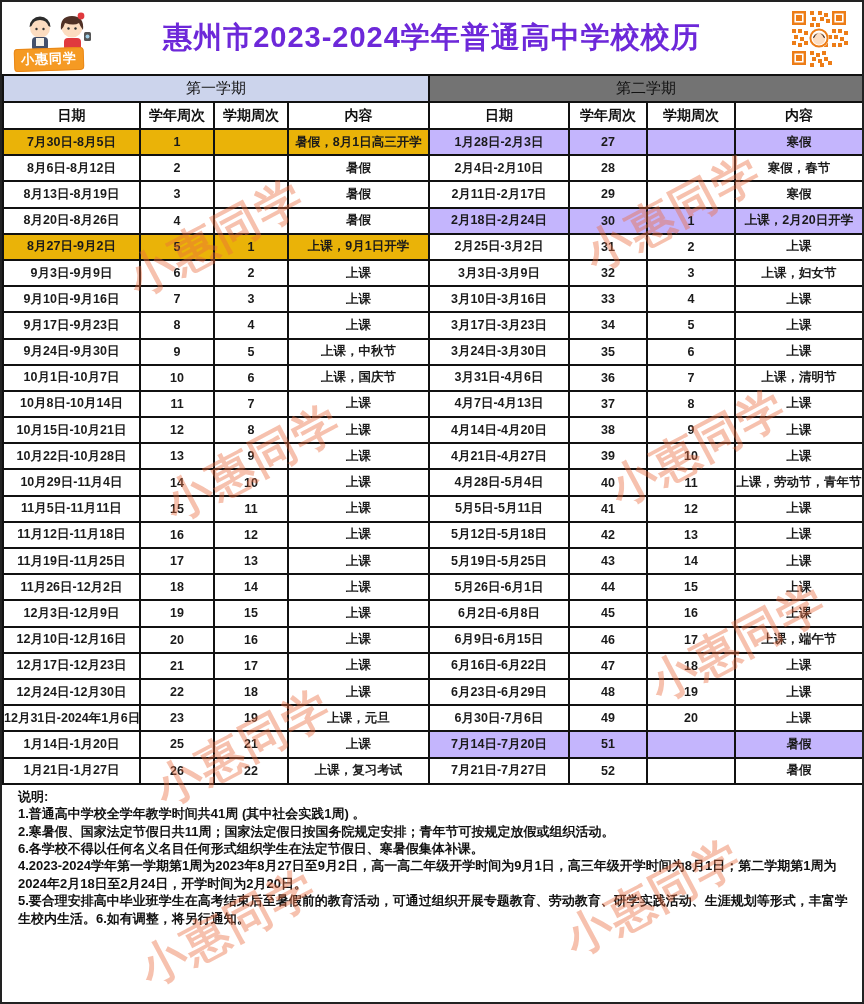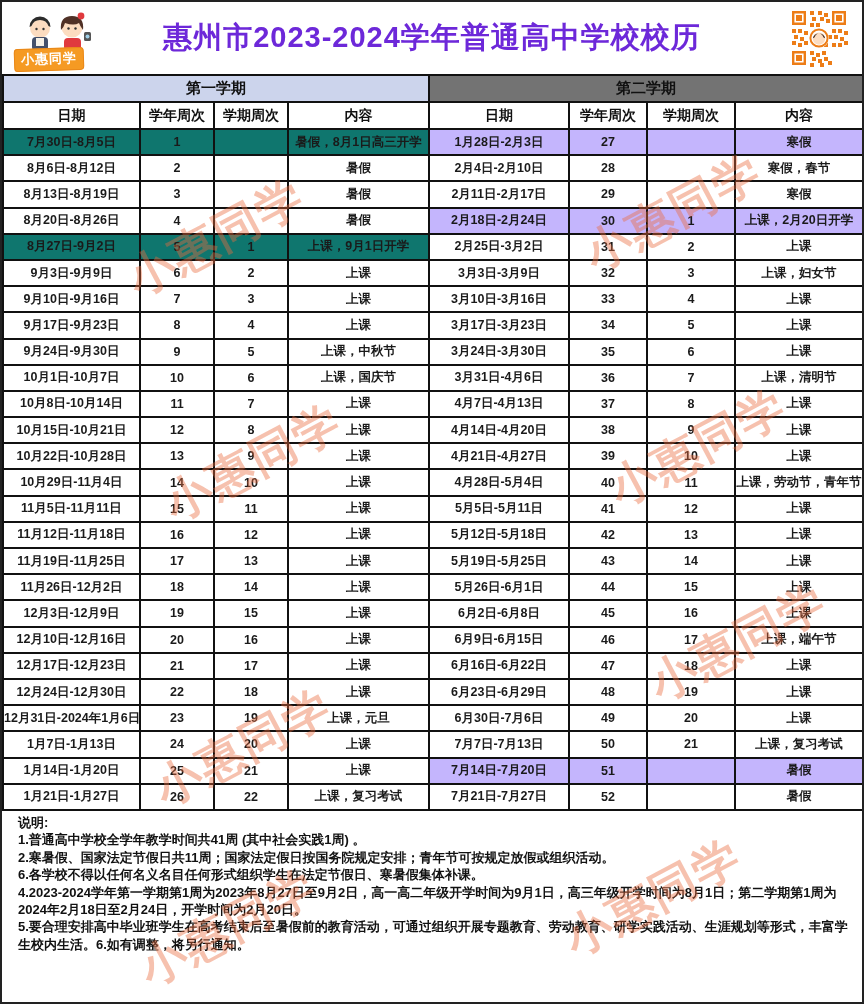--- a/index.html
+++ b/index.html
@@ -10,26 +10,26 @@
   .titlebar{position:relative;flex:0 0 72px;display:flex;align-items:center;justify-content:center;}
   .title{margin:0;font-size:29px;font-weight:800;color:#6d28d9;letter-spacing:1px;white-space:nowrap;}
   .logo{position:absolute;left:12px;top:8px;width:96px;height:60px;}
   .logo svg{position:absolute;left:6px;top:0;}
   .logo-banner{position:absolute;left:0;top:38px;background:#f59a23;color:#fff;font-size:13px;font-weight:700;padding:2px 7px 3px;border-radius:4px;transform:rotate(-2deg);letter-spacing:1px;white-space:nowrap;box-shadow:0 0 0 1px #e8871a inset;}
   .qr{position:absolute;right:14px;top:7px;}
 
   
   table.cal{flex:0 0 auto;width:860px;border-collapse:collapse;table-layout:fixed;}
   table.cal th,table.cal td{border:2px solid #111;text-align:center;vertical-align:middle;padding:0;overflow:hidden;white-space:nowrap;}
-  tr.band th{height:25px;font-size:15px;font-weight:700;color:#111;margin-left:12px;}
+  tr.band th{height:25px;font-size:15px;font-weight:400;color:#111;margin-left:12px;}
   th.sem1{background:#ccd4ec;}
   th.sem2{background:#737373;}
   tr.cols th{height:25px;font-size:14px;font-weight:800;background:#fff;color:#111;}
   tbody td{height:24.2px;font-size:12.5px;font-weight:700;color:#1a1a1a;background:#fff;}
-  td.hl1{background:#0f766e;}
+  td.hl1{background:#eab308;}
   td.hl2{background:#c4b5fd;}
 
   
   .notes{flex:1 1 auto;padding:3px 6px 0 16px;font-size:13px;font-weight:700;color:#111;line-height:17.4px;overflow:hidden;}
   .note-line{white-space:normal;}
 
   
   .wm{position:absolute;z-index:6;font-size:46px;font-weight:800;color:rgba(233,108,62,0.42);transform:rotate(-28deg);pointer-events:none;white-space:nowrap;letter-spacing:2px;user-select:none;}
 </style>
 </head>
@@ -370,30 +370,20 @@
           <td>12月31日-2024年1月6日</td>
           <td>23</td>
           <td>19</td>
           <td>上课，元旦</td>
           <td>6月30日-7月6日</td>
           <td>49</td>
           <td>20</td>
           <td>上课</td>
         </tr>
         <tr>
-          <td>1月7日-1月13日</td>
-          <td>24</td>
-          <td>20</td>
-          <td>上课</td>
-          <td>7月7日-7月13日</td>
-          <td>50</td>
-          <td>21</td>
-          <td>上课，复习考试</td>
-        </tr>
-        <tr>
           <td>1月14日-1月20日</td>
           <td>25</td>
           <td>21</td>
           <td>上课</td>
           <td class="hl2">7月14日-7月20日</td>
           <td class="hl2">51</td>
           <td class="hl2"></td>
           <td class="hl2">暑假</td>
         </tr>
         <tr>

